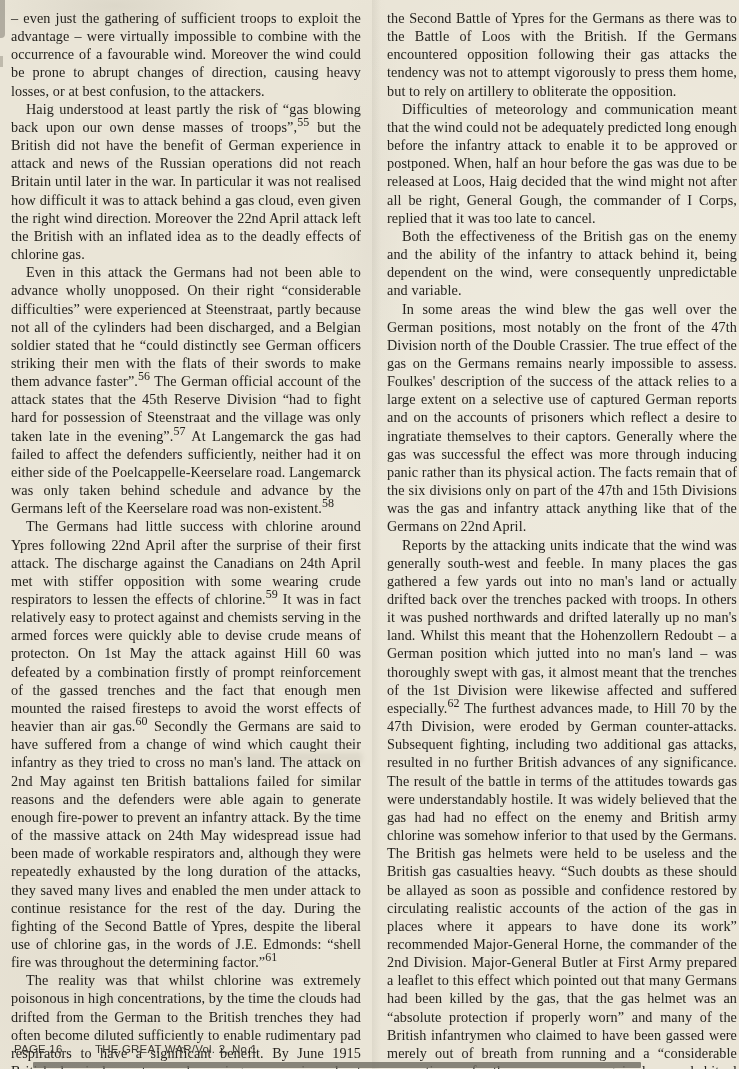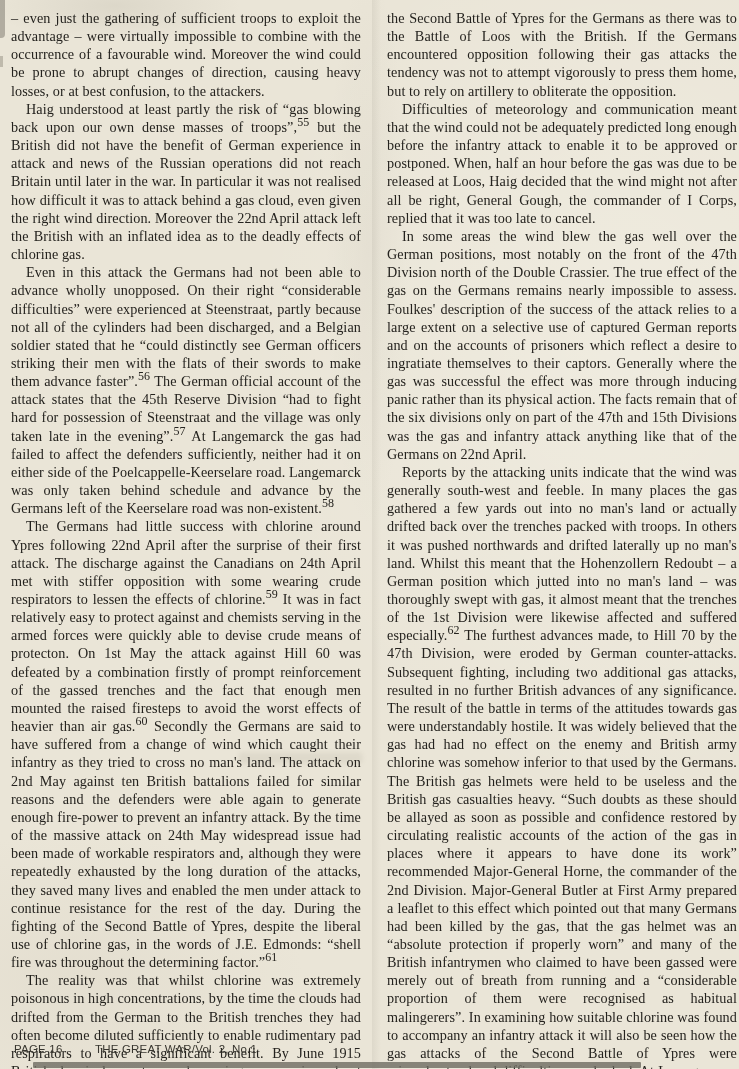--- a/index.html
+++ b/index.html
@@ -127,20 +127,21 @@
     <div class="col">
         <p class="para">– even just the gathering of sufficient troops to exploit the advantage – were virtually impossible to combine with the occurrence of a favourable wind. Moreover the wind could be prone to abrupt changes of direction, causing heavy losses, or at best confusion, to the attackers.</p>
         <p class="para indent">Haig understood at least partly the risk of “gas blowing back upon our own dense masses of troops”,<sup>55</sup> but the British did not have the benefit of German experience in attack and news of the Russian operations did not reach Britain until later in the war. In particular it was not realised how difficult it was to attack behind a gas cloud, even given the right wind direction. Moreover the 22nd April attack left the British with an inflated idea as to the deadly effects of chlorine gas.</p>
         <p class="para indent">Even in this attack the Germans had not been able to advance wholly unopposed. On their right “considerable difficulties” were experienced at Steenstraat, partly because not all of the cylinders had been discharged, and a Belgian soldier stated that he “could distinctly see German officers striking their men with the flats of their swords to make them advance faster”.<sup>56</sup> The German official account of the attack states that the 45th Reserve Division “had to fight hard for possession of Steenstraat and the village was only taken late in the evening”.<sup>57</sup> At Langemarck the gas had failed to affect the defenders sufficiently, neither had it on either side of the Poelcappelle-Keerselare road. Langemarck was only taken behind schedule and advance by the Germans left of the Keerselare road was non-existent.<sup>58</sup></p>
         <p class="para indent">The Germans had little success with chlorine around Ypres following 22nd April after the surprise of their first attack. The discharge against the Canadians on 24th April met with stiffer opposition with some wearing crude respirators to lessen the effects of chlorine.<sup>59</sup> It was in fact relatively easy to protect against and chemists serving in the armed forces were quickly able to devise crude means of protecton. On 1st May the attack against Hill 60 was defeated by a combination firstly of prompt reinforcement of the gassed trenches and the fact that enough men mounted the raised firesteps to avoid the worst effects of heavier than air gas.<sup>60</sup> Secondly the Germans are said to have suffered from a change of wind which caught their infantry as they tried to cross no man's land. The attack on 2nd May against ten British battalions failed for similar reasons and the defenders were able again to generate enough fire-power to prevent an infantry attack. By the time of the massive attack on 24th May widespread issue had been made of workable respirators and, although they were repeatedly exhausted by the long duration of the attacks, they saved many lives and enabled the men under attack to continue resistance for the rest of the day. During the fighting of the Second Battle of Ypres, despite the liberal use of chlorine gas, in the words of J.E. Edmonds: “shell fire was throughout the determining factor.”<sup>61</sup></p>
         <p class="para indent">The reality was that whilst chlorine was extremely poisonous in high concentrations, by the time the clouds had drifted from the German to the British trenches they had often become diluted sufficiently to enable rudimentary pad respirators to have a significant benefit. By June 1915 British chemical experts were becoming more anxious about the possibility of the Germans using more toxic gases such as phosgene and hydrogen cyanide, than about chlorine.</p>
       </div>
     <div class="col">
         <p class="para">the Second Battle of Ypres for the Germans as there was to the Battle of Loos with the British. If the Germans encountered opposition following their gas attacks the tendency was not to attempt vigorously to press them home, but to rely on artillery to obliterate the opposition.</p>
         <p class="para indent">Difficulties of meteorology and communication meant that the wind could not be adequately predicted long enough before the infantry attack to enable it to be approved or postponed. When, half an hour before the gas was due to be released at Loos, Haig decided that the wind might not after all be right, General Gough, the commander of I Corps, replied that it was too late to cancel.</p>
+        <p class="para indent">Both the effectiveness of the British gas on the enemy and the ability of the infantry to attack behind it, being dependent on the wind, were consequently unpredictable and variable.</p>
         <p class="para indent">In some areas the wind blew the gas well over the German positions, most notably on the front of the 47th Division north of the Double Crassier. The true effect of the gas on the Germans remains nearly impossible to assess. Foulkes' description of the success of the attack relies to a large extent on a selective use of captured German reports and on the accounts of prisoners which reflect a desire to ingratiate themselves to their captors. Generally where the gas was successful the effect was more through inducing panic rather than its physical action. The facts remain that of the six divisions only on part of the 47th and 15th Divisions was the gas and infantry attack anything like that of the Germans on 22nd April.</p>
         <p class="para indent">Reports by the attacking units indicate that the wind was generally south-west and feeble. In many places the gas gathered a few yards out into no man's land or actually drifted back over the trenches packed with troops. In others it was pushed northwards and drifted laterally up no man's land. Whilst this meant that the Hohenzollern Redoubt – a German position which jutted into no man's land – was thoroughly swept with gas, it almost meant that the trenches of the 1st Division were likewise affected and suffered especially.<sup>62</sup> The furthest advances made, to Hill 70 by the 47th Division, were eroded by German counter-attacks. Subsequent fighting, including two additional gas attacks, resulted in no further British advances of any significance. The result of the battle in terms of the attitudes towards gas were understandably hostile. It was widely believed that the gas had had no effect on the enemy and British army chlorine was somehow inferior to that used by the Germans. The British gas helmets were held to be useless and the British gas casualties heavy. “Such doubts as these should be allayed as soon as possible and confidence restored by circulating realistic accounts of the action of the gas in places where it appears to have done its work” recommended Major-General Horne, the commander of the 2nd Division. Major-General Butler at First Army prepared a leaflet to this effect which pointed out that many Germans had been killed by the gas, that the gas helmet was an “absolute protection if properly worn” and many of the British infantrymen who claimed to have been gassed were merely out of breath from running and a “considerable proportion of them were recognised as habitual malingerers”.  In examining how suitable chlorine was found to accompany an infantry attack it will also be seen how the gas attacks of the Second Battle of Ypres were misunderstood and difficulties overlooked. At Loos gas was discharged when it shouldn't have been. The reasons for this stemmed from the difficulties of linking a gas and an infantry attack, and the widespread ignorance in the BEF as to the real nature of chlorine gas.</p>
       </div>
   </div>
 
   <div class="footer">
     <span>PAGE 16</span>
     <span class="pub">THE GREAT WAR/Vol. 2, No.1</span>
   </div>
 

